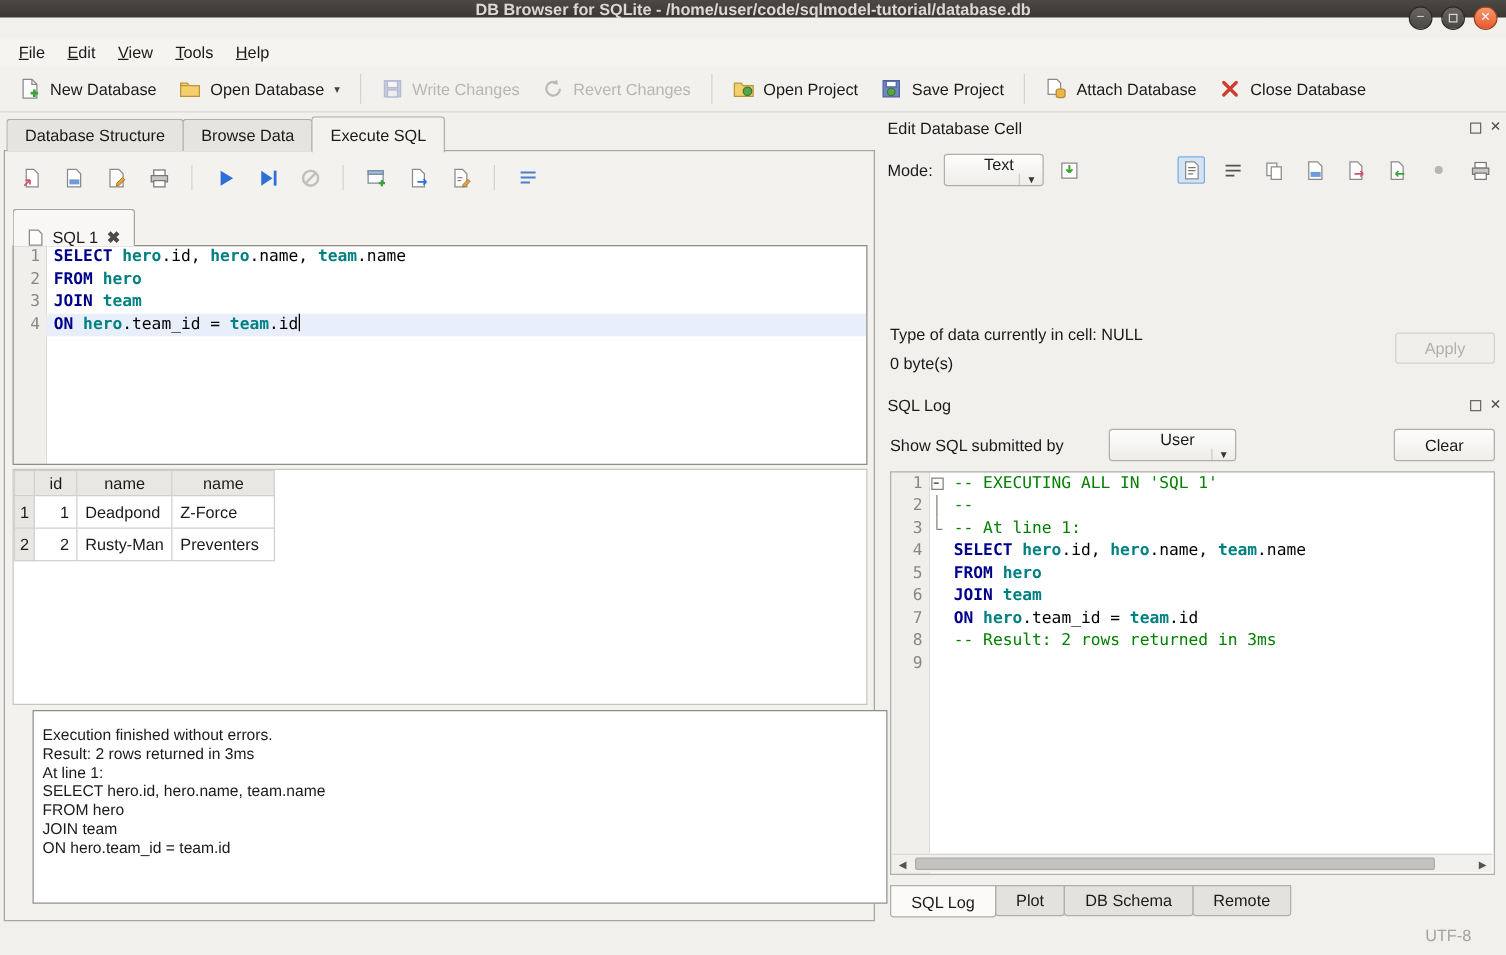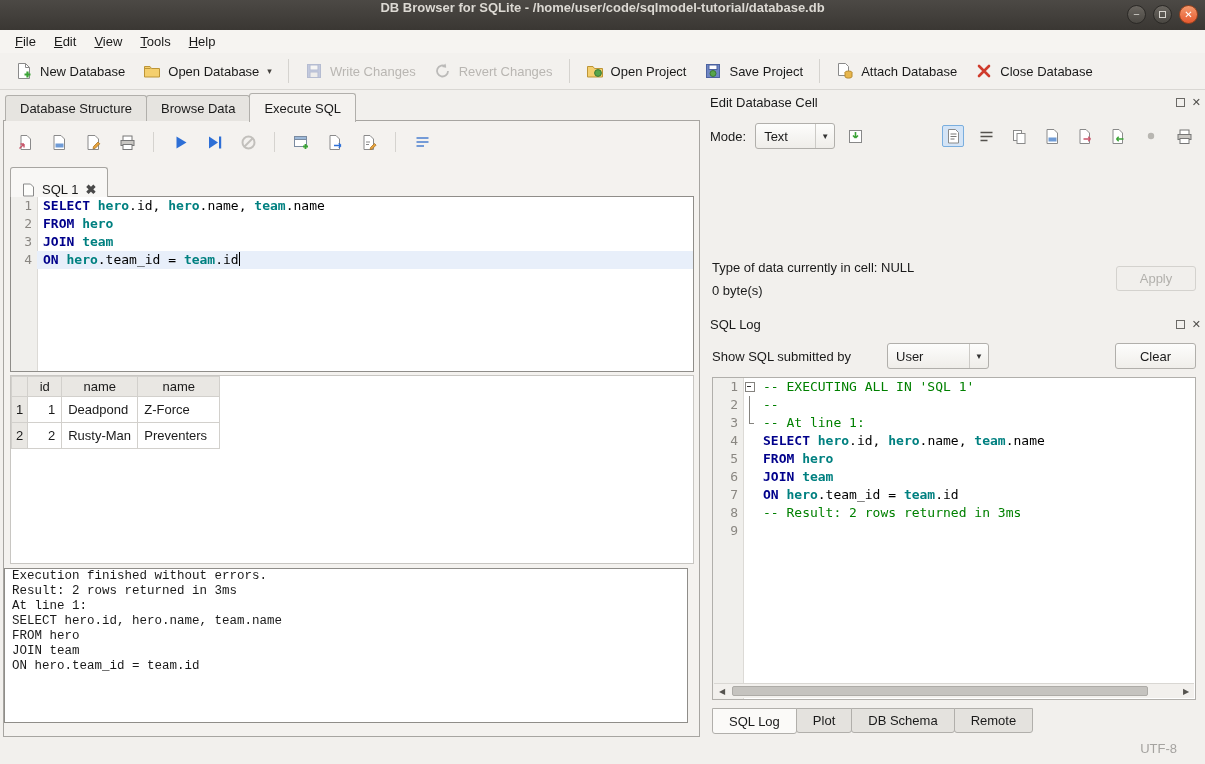--- a/index.html
+++ b/index.html
@@ -5,22 +5,22 @@
   * { margin:0; padding:0; box-sizing:border-box; }
   html,body { width:1205px; height:764px; }
   body {
     position:relative; overflow:hidden;
     background:#f2f0ed; color:#1a1a1a;
     font-family:"Liberation Sans", sans-serif; font-size:13px;
   }
   svg { display:block; }
 
   
-  .titlebar { position:absolute; left:0; top:0; right:0; height:30px;
-    background:linear-gradient(#4c4945,#3a3733); display:flex; justify-content:center; }
+  .titlebar { position:absolute; left:0; top:0; right:0; height:14px;
+    background:linear-gradient(#4c4945,#3a3733); display:flex; align-items:center; justify-content:center; }
   .titlebar .title { color:#dcd9d3; font-weight:bold; font-size:13px; }
   .win-controls { position:absolute; right:7px; top:5px; display:flex; gap:7px; }
   .wc { width:19px; height:19px; border-radius:50%; border:1px solid #2b2926;
     background:linear-gradient(#6a6660,#4a4742); color:#d8d5cf; display:flex; align-items:center; justify-content:center;
     font-size:11px; line-height:1; }
   .wc.close { background:linear-gradient(#f59a6d,#e6592f); border-color:#99421d; color:#fff; font-size:10px; }
   .wc-max-glyph { width:7px; height:7px; border:1px solid #d8d5cf; }
 
   
   .menubar { position:absolute; left:0; top:30px; right:0; height:23px; background:#f6f4f1;
@@ -75,36 +75,36 @@
   .results-table th, .results-table td { border:1px solid #d2d0cc; padding:0 6px; }
   .results-table th { background:#e9e7e3; font-weight:normal; height:20px; text-align:center; }
   .results-table td { height:26px; background:#fff; }
   th.corner { width:16px; padding:0; }
   th.col-id { width:34px; }
   th.col-n1 { width:76px; }
   th.col-n2 { width:82px; }
   th.rowhdr { width:16px; padding:0 4px; }
   td.c-id { text-align:right; }
 
-  .message-box { position:absolute; left:0; top:447px; width:684px; height:155px; background:#fff;
-    border:1px solid #8f8d89; font-family:Liberation Mono, monospace; font-size:12.5px; line-height:15px;
-    padding:0 7px; white-space:pre-line; }
+  .message-box { position:absolute; left:22px; top:447px; width:684px; height:155px; background:#fff;
+    border:1px solid #8f8d89; font-family:Liberation Sans, sans-serif; font-size:12.5px; line-height:15px;
+    padding:12px 7px; white-space:pre-line; }
 
   
   .right-panel { position:absolute; left:704px; top:90px; width:501px; height:650px; }
   .dock-header { position:absolute; left:6px; right:4px; height:20px; display:flex; align-items:center;text-align:center; }
   .dock-header.h-editcell { top:2px; }
   .dock-header.h-sqllog { top:224px; }
   .dock-icons { margin-left:auto; display:flex; gap:7px; align-items:center; }
   .float-glyph { width:9px; height:9px; border:1px solid #6b6966; }
   .dock-close { font-size:11px; color:#4f4d4a; line-height:1; }
 
   .ec-toolbar { position:absolute; left:6px; right:10px; top:32px; height:28px; display:flex; align-items:center; gap:9px; }
   .combo { height:26px; background:linear-gradient(#fdfdfc,#efede9); border:1px solid #b1afab; border-radius:3px;
-    display:flex; align-items:center; padding-left:8px; }
+    display:flex; align-items:center; padding-left:8px;flex-direction:column; }
   .combo .arrow { margin-left:auto; height:100%; display:flex; align-items:center; padding:0 5px;
     border-left:1px solid #cccac6; font-size:8px; color:#333; }
   .combo.mode { width:80px; }
   .combo.user { position:absolute; left:183px; top:253px; width:102px; }
   .ec-icons { margin-left:auto; display:flex; align-items:center; gap:11px; }
   .icon-btn.active { background:#d4e4f6; border:1px solid #7aaede; }
 
   .cell-editor { position:absolute; left:21px; top:80px; width:462px; height:72px; background:#fff; border:1px solid #a19f9b; }
   .cell-gutter-line { position:absolute; left:54px; top:0; bottom:0; width:1px; background:#e2e0dc; }
   .cell-null { position:absolute; left:9px; top:4px; }

